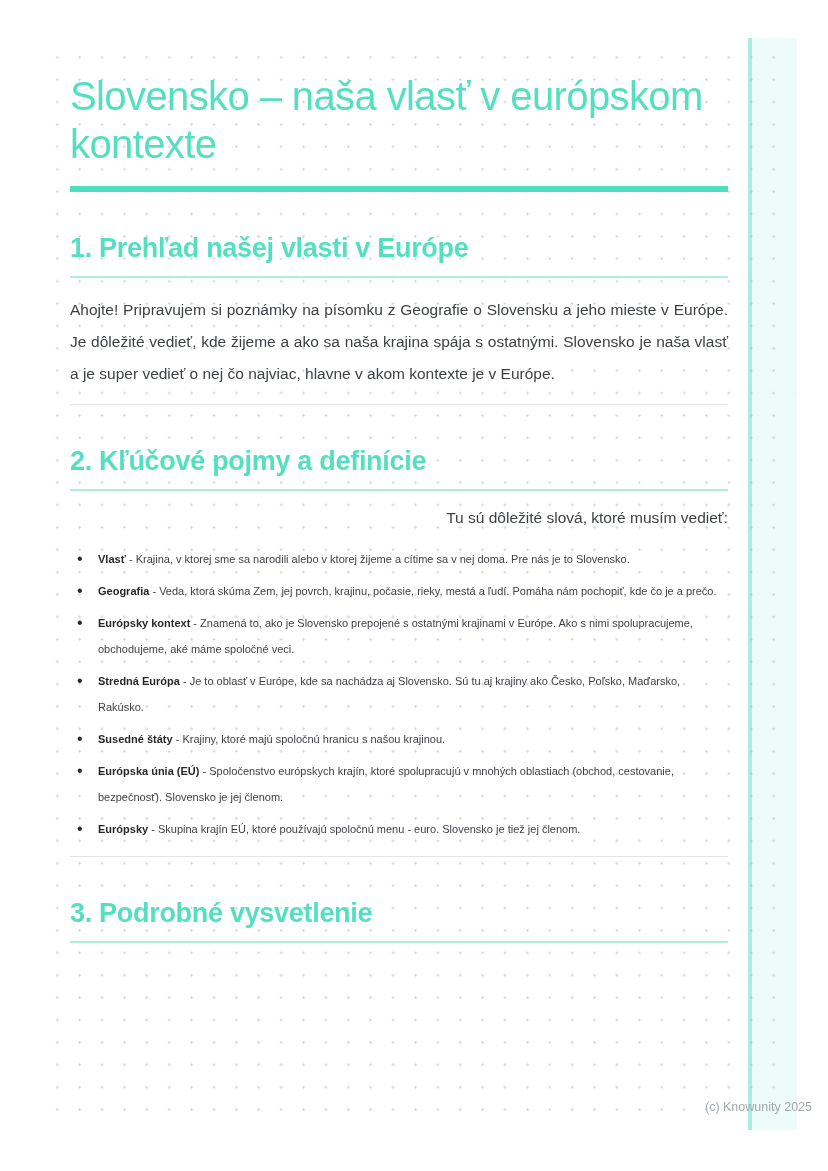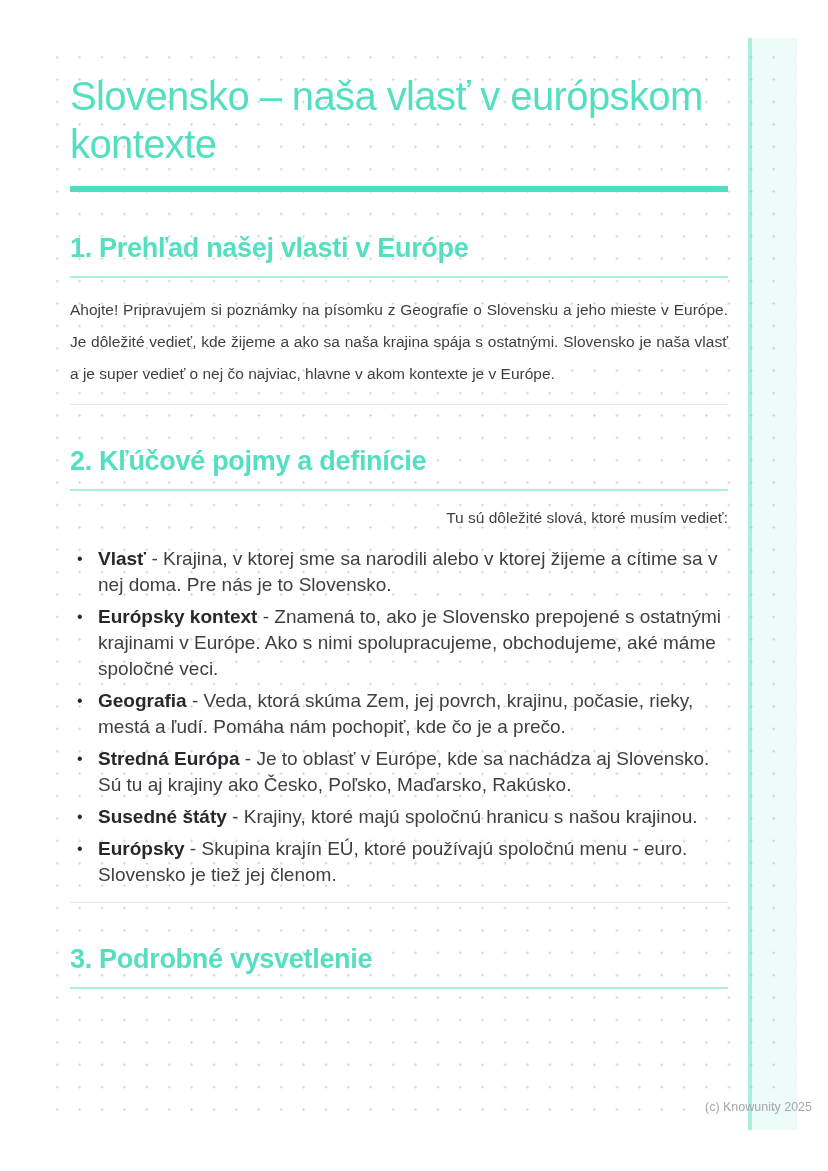--- a/index.html
+++ b/index.html
@@ -80,21 +80,21 @@
     background: #e3e4e5;
   }
   ul.terms {
     list-style: none;
     margin: 16px 0 0 0;
     padding: 0;
   }
   ul.terms li {
     position: relative;
     padding-left: 28px;
-    font-size: 19px;
+    font-size: 11px;
     line-height: 26px;
     margin-bottom: 6px;
   }
   ul.terms li::before {
     content: "•";
     position: absolute;
     left: 7px; top: 0;
     color: #26282c;
     font-size: 16px;
   }
@@ -129,35 +129,38 @@
     <div class="heading-rule"></div>
     <p class="intro">Tu sú dôležité slová, ktoré musím vedieť:</p>
 
     <ul class="terms">
 
         <li>
           <span class="term">Vlasť</span><span class="sep"> - </span><span class="def">Krajina, v ktorej sme sa narodili alebo v ktorej žijeme a cítime sa v nej doma. Pre nás je to Slovensko.</span>
         </li>
 
         <li>
-          <span class="term">Európsky kontext</span><span class="sep"> - </span><span class="def">Znamená to, ako je Slovensko prepojené s ostatnými krajinami v Európe. Ako s nimi spolupracujeme, obchodujeme, aké máme spoločné veci.</span>
+          <span class="term">Geografia</span><span class="sep"> - </span><span class="def">Veda, ktorá skúma Zem, jej povrch, krajinu, počasie, rieky, mestá a ľudí. Pomáha nám pochopiť, kde čo je a prečo.</span>
         </li>
 
         <li>
-          <span class="term">Geografia</span><span class="sep"> - </span><span class="def">Veda, ktorá skúma Zem, jej povrch, krajinu, počasie, rieky, mestá a ľudí. Pomáha nám pochopiť, kde čo je a prečo.</span>
+          <span class="term">Európsky kontext</span><span class="sep"> - </span><span class="def">Znamená to, ako je Slovensko prepojené s ostatnými krajinami v Európe. Ako s nimi spolupracujeme, obchodujeme, aké máme spoločné veci.</span>
         </li>
 
         <li>
           <span class="term">Stredná Európa</span><span class="sep"> - </span><span class="def">Je to oblasť v Európe, kde sa nachádza aj Slovensko. Sú tu aj krajiny ako Česko, Poľsko, Maďarsko, Rakúsko.</span>
         </li>
 
         <li>
           <span class="term">Susedné štáty</span><span class="sep"> - </span><span class="def">Krajiny, ktoré majú spoločnú hranicu s našou krajinou.</span>
         </li>
 
+        <li>
+          <span class="term">Európska únia (EÚ)</span><span class="sep"> - </span><span class="def">Spoločenstvo európskych krajín, ktoré spolupracujú v mnohých oblastiach (obchod, cestovanie, bezpečnosť). Slovensko je jej členom.</span>
+        </li>
 
         <li>
           <span class="term">Európsky</span><span class="sep"> - </span><span class="def">Skupina krajín EÚ, ktoré používajú spoločnú menu - euro. Slovensko je tiež jej členom.</span>
         </li>
       </ul>
 
     <div class="gray-rule"></div>
 
     <h2 class="section-heading mt-sec">3. Podrobné vysvetlenie</h2>
     <div class="heading-rule"></div>

